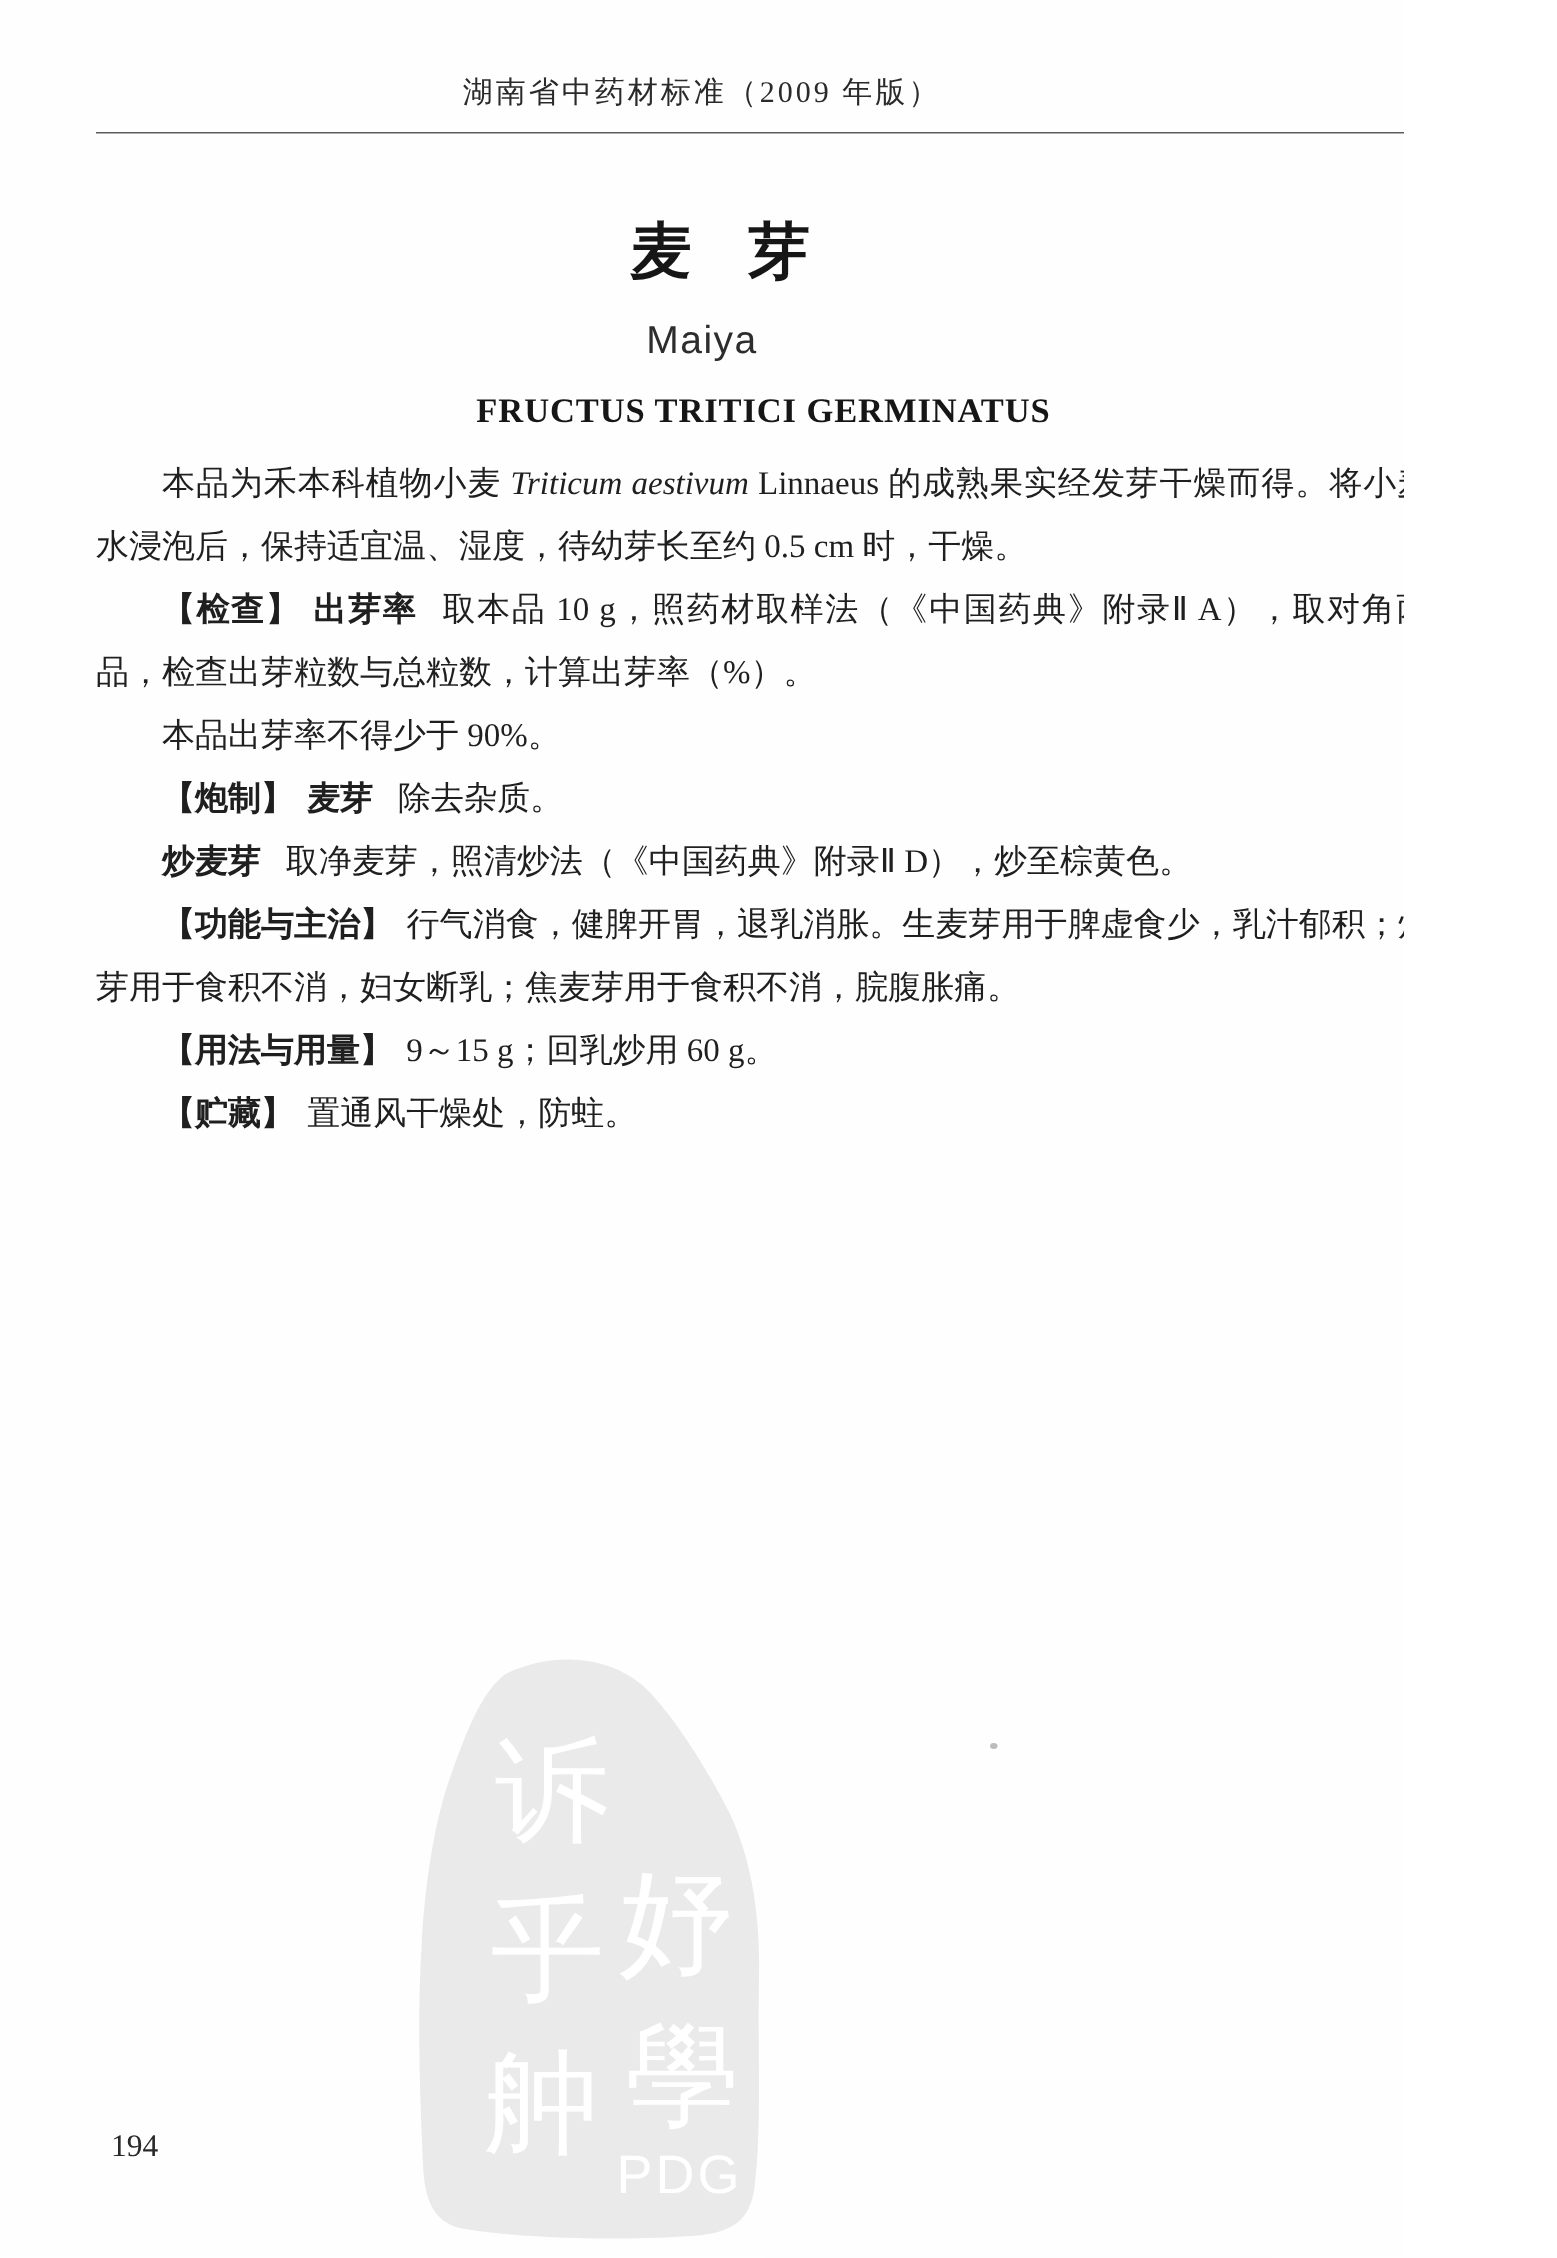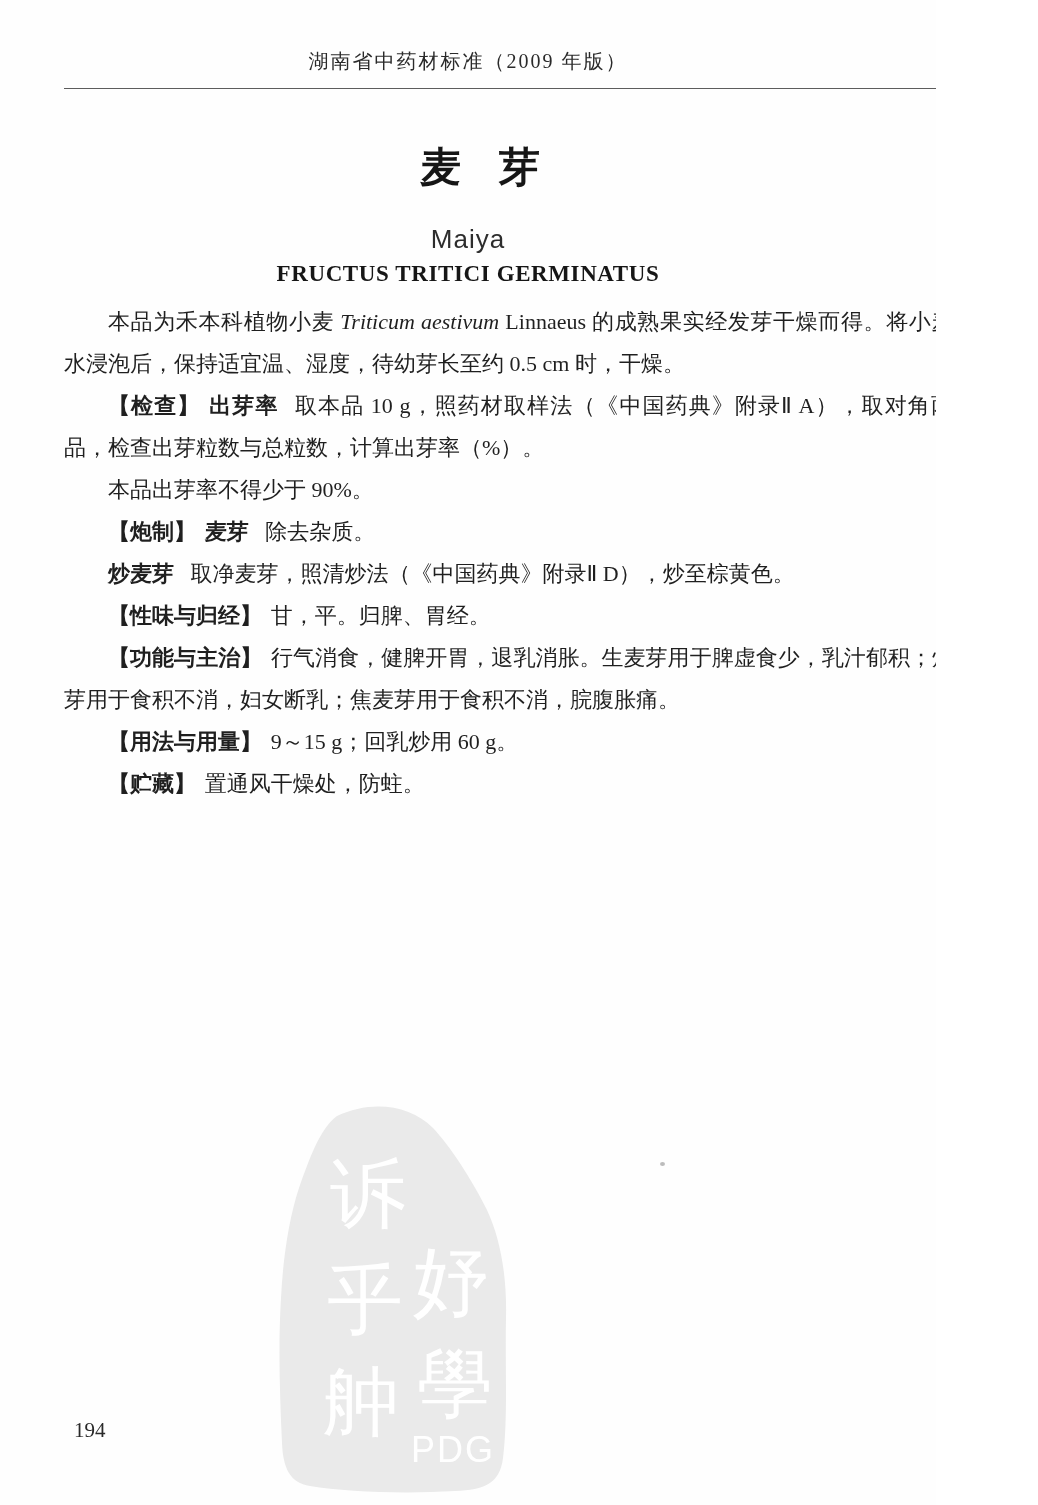--- a/index.html
+++ b/index.html
@@ -37,37 +37,38 @@
     font-size: 41px;
     line-height: 1.1;
     font-weight: bold;
     font-family: "Liberation Sans", sans-serif;
     color: #161616;
     margin: 12px;
   }
   .title-gap { display: inline-block; width: 38px; }
   .pinyin {
     position: absolute;
-    top: 224px; left: 0;
+    top: 211px; left: 0;
     width: 100%;
     text-align: center;
     font-size: 26px;
     letter-spacing: 1px;
     font-family: "Liberation Sans", sans-serif;
     color: #2d2d2d;
   }
   .latin {
     position: absolute;
     top: 261px; left: 0;
     width: 100%;
     text-align: center;
     font-size: 23px;
     font-weight: bold;
     letter-spacing: 0.6px;
     color: #161616;
+    padding-left: 41px;
   }
   .body-text {
     position: absolute;
     top: 301px; left: 64px;
     width: 912px;
     font-size: 22px;
     line-height: 42px;
     text-align: justify;
     color: #1f1f1f;
   }
@@ -135,21 +136,20 @@
 
     <p><span class="lbl">【检查】</span><span class="sublbl">出芽率</span><span>取本品 10 g，照药材取样法（《中国药典》附录Ⅱ A），取对角两份品，检查出芽粒数与总粒数，计算出芽率（%）。</span></p>
 
     <p><span>本品出芽率不得少于 90%。</span></p>
 
     <p><span class="lbl">【炮制】</span><span class="sublbl">麦芽</span><span>除去杂质。</span></p>
 
     <p><span class="sublbl">炒麦芽</span><span>取净麦芽，照清炒法（《中国药典》附录Ⅱ D），炒至棕黄色。</span></p>
 
 
-    <p><span class="lbl">【性味与归经】</span><span>甘，平。归脾、胃经。</span></p>
 
     <p><span class="lbl">【功能与主治】</span><span>行气消食，健脾开胃，退乳消胀。生麦芽用于脾虚食少，乳汁郁积；炒麦芽用于食积不消，妇女断乳；焦麦芽用于食积不消，脘腹胀痛。</span></p>
 
     <p><span class="lbl">【用法与用量】</span><span>9～15 g；回乳炒用 60 g。</span></p>
 
     <p><span class="lbl">【贮藏】</span><span>置通风干燥处，防蛀。</span></p>
 
   </div>
 
   <svg class="watermark" viewBox="0 0 240 400" xmlns="http://www.w3.org/2000/svg">

